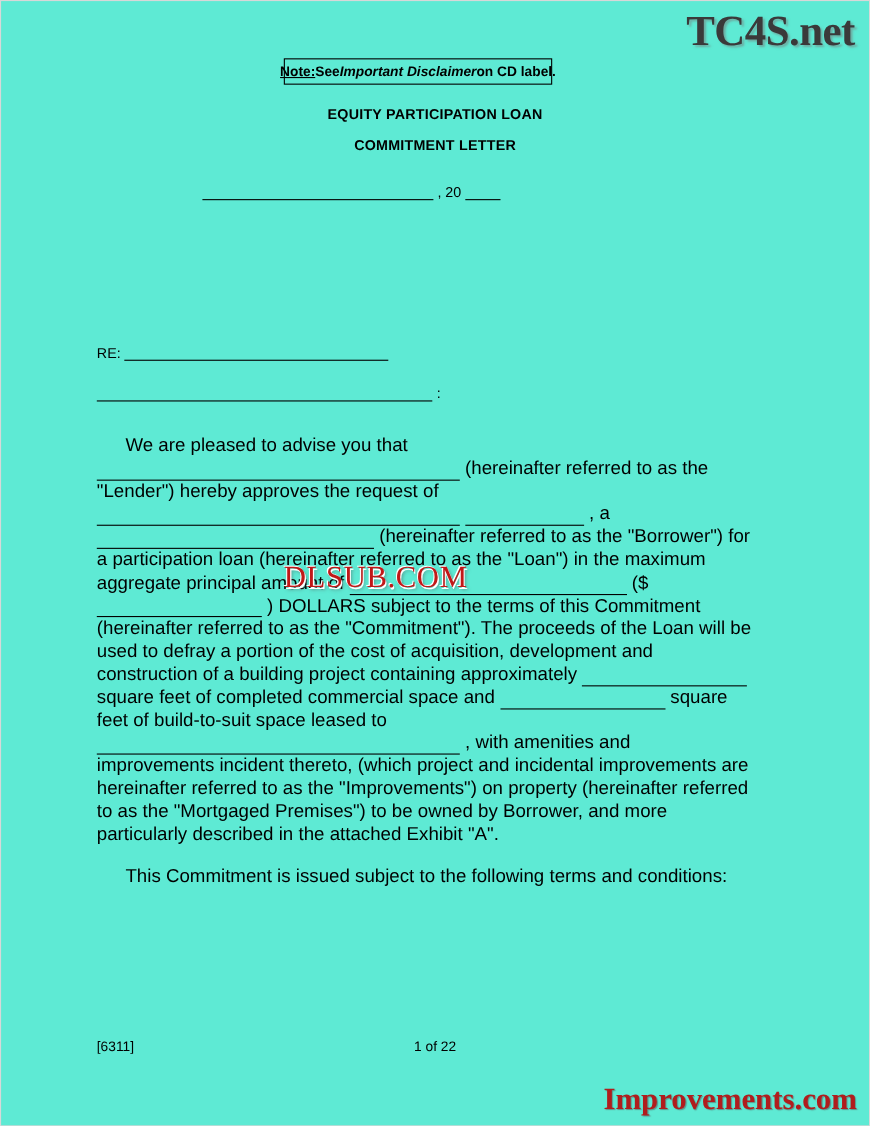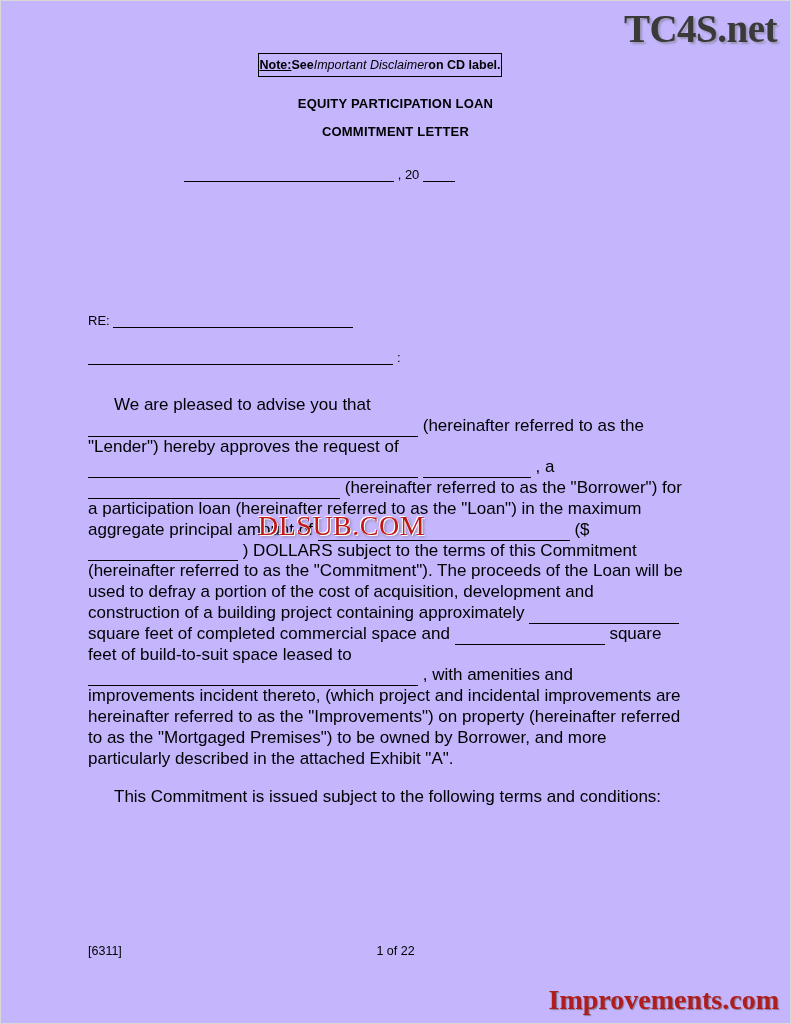--- a/index.html
+++ b/index.html
@@ -7,21 +7,21 @@
     padding: 0;
     background: #ffffff;
   }
   body {
     font-family: "Liberation Sans", sans-serif;
   }
   .page {
     position: relative;
     width: 791px;
     height: 1024px;
-    background: #c4b5fd;
+    background: #5eead4;
     overflow: hidden;
     box-sizing: border-box;
   }
   .page-border {
     position: absolute;
     left: 0;
     top: 0;
     width: 791px;
     height: 1024px;
     border: 1px solid #d8d8d8;
@@ -84,21 +84,21 @@
     box-sizing: border-box;
     display: flex;
     align-items: center;
     justify-content: center;
     font-size: 12.5px;
     color: #000;
     white-space: nowrap;
   }
   .note-box u { text-decoration: underline; font-weight: bold; }
   .note-box .b { font-weight: bold; }
-  .note-box .i { font-style: italic; font-weight: normal; }
+  .note-box .i { font-style: italic; font-weight: bold; }
 
   .title {
     position: absolute;
     left: 0;
     width: 791px;
     text-align: center;
     font-size: 13px;
     font-weight: bold;
     letter-spacing: 0.2px;
     color: #000;

